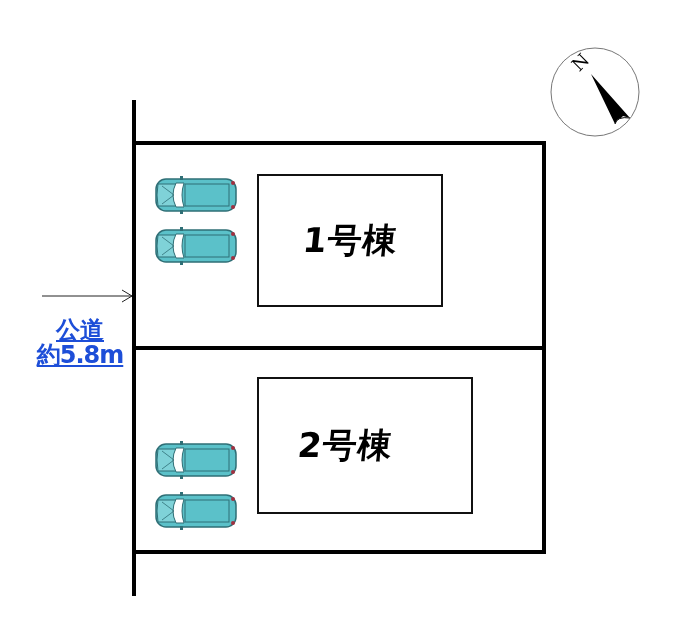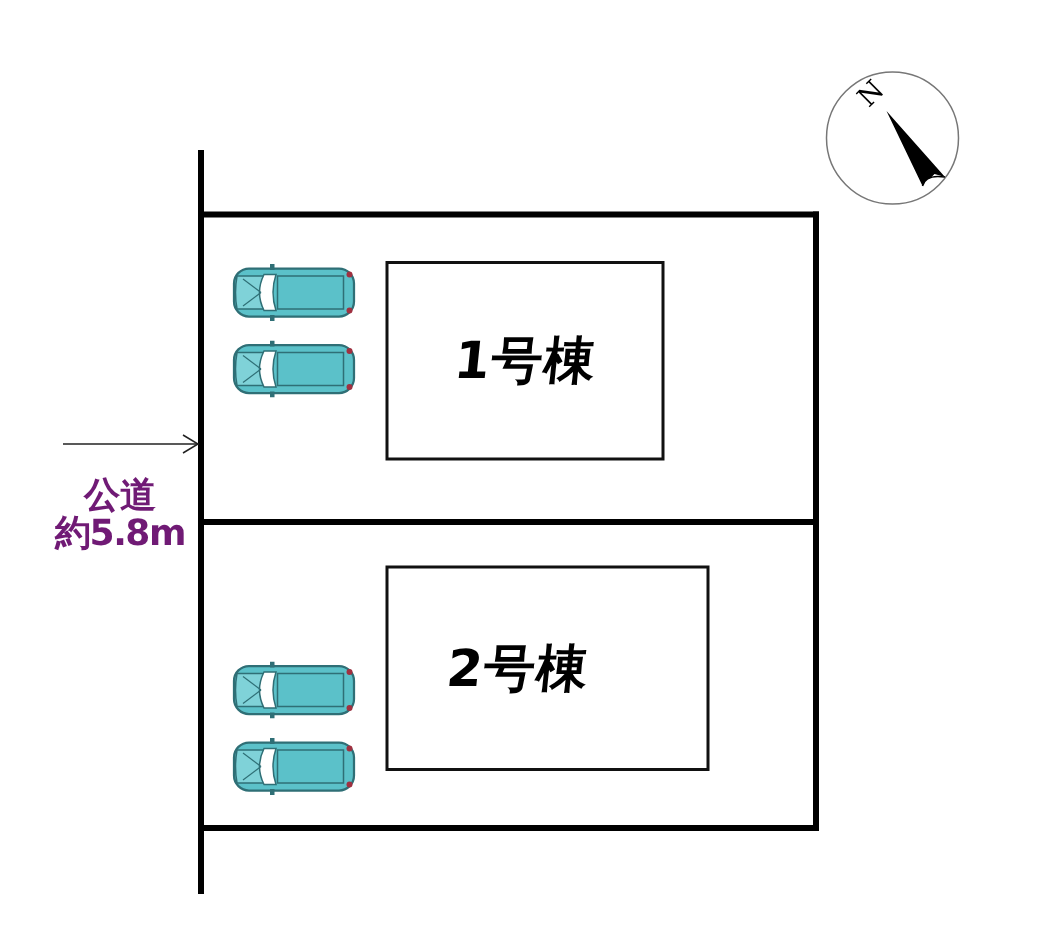--- a/index.html
+++ b/index.html
@@ -4,22 +4,22 @@
 <style>
   html, body { margin: 0; padding: 0; background: #ffffff; }
   body { width: 692px; height: 623px; position: relative; overflow: hidden;
          font-family: "DejaVu Sans", "Liberation Sans", sans-serif; }
   .abs { position: absolute; }
   .line { position: absolute; background: #000; }
   .building { position: absolute; border: 2px solid #111; background: #fff; box-sizing: border-box;
               display: flex; align-items: center; justify-content: center; }
   .building-label { font-weight: 900; font-size: 34px; letter-spacing: 1px; color: #000;
                     font-family: "DejaVu Sans", sans-serif; transform: skewX(-6deg); }
-  .road-label { position: absolute; font-weight: 900; color: #701a75; text-align: center;
-                font-family: "DejaVu Sans", sans-serif; line-height: 1.05; }
+  .road-label { position: absolute; font-weight: 900; color: #1d4ed8; text-align: center;
+                font-family: "DejaVu Sans", sans-serif; line-height: 1.05; text-decoration: underline; }
   .car { position: absolute; width: 84px; height: 38px; }
   .compass { position: absolute; }
 </style>
 </head>
 <body>
 
 <div class="line" style="left:132px; top:100px; width:4px; height:496px;"></div>
 
 <div class="line" style="left:132px; top:141px; width:414px; height:4px;"></div>
 <div class="line" style="left:542px; top:141px; width:4px; height:413px;"></div>

